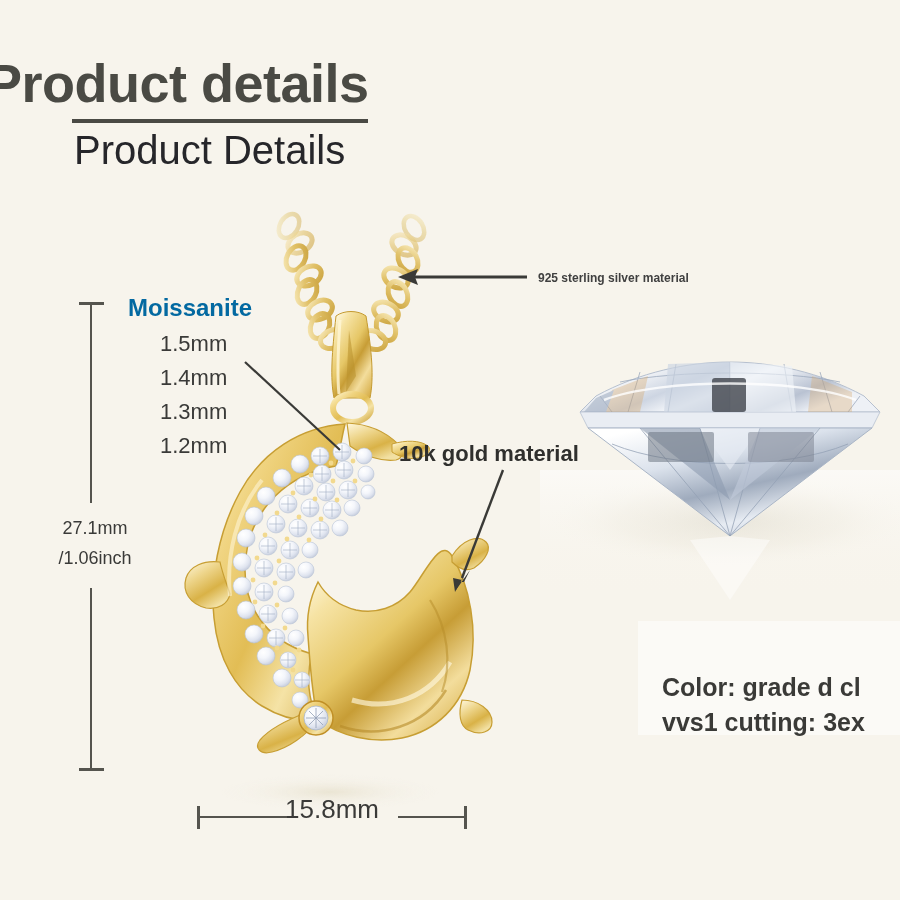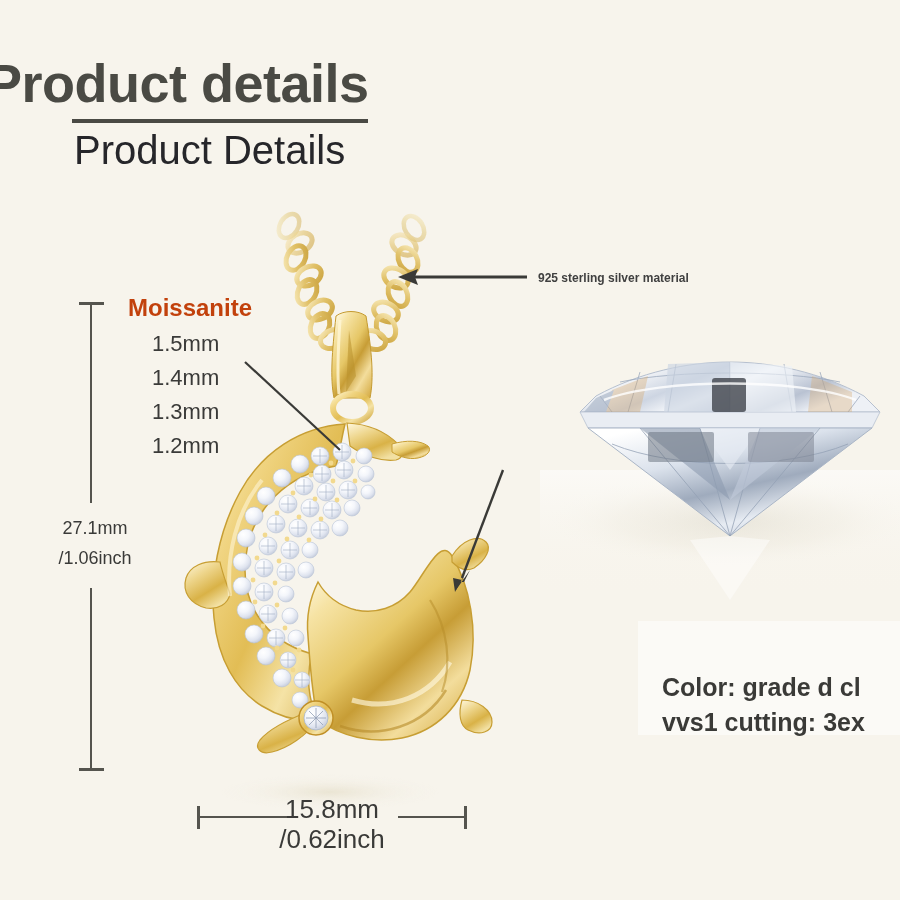--- a/index.html
+++ b/index.html
@@ -23,23 +23,23 @@
     background:#4a4a44;
   }
   .hdr-light{
     position:absolute;left:74px;top:128px;
     font-size:40px;font-weight:300;color:#26262a;white-space:nowrap;
   }
 
   
   .moiss-title{
     position:absolute;left:128px;top:294px;
-    font-size:24px;font-weight:700;color:#c2410c;white-space:nowrap;
-  }
-  .moiss-list{position:absolute;left:152px;top:327px;}
+    font-size:24px;font-weight:700;color:#0369a1;white-space:nowrap;
+  }
+  .moiss-list{position:absolute;left:160px;top:327px;}
   .moiss-list div{
     font-size:22px;font-weight:400;color:#3a3a38;
     line-height:34px;white-space:nowrap;
   }
 
   .lbl-silver{
     position:absolute;left:538px;top:271px;
     font-size:12px;font-weight:700;color:#404040;white-space:nowrap;
   }
   .lbl-gold{
@@ -408,38 +408,38 @@
 
   <div class="moiss-title">Moissanite</div>
   <div class="moiss-list">
     <div>1.5mm</div>
     <div>1.4mm</div>
     <div>1.3mm</div>
     <div>1.2mm</div>
   </div>
 
   <div class="lbl-silver">925 sterling silver material</div>
+  <div class="lbl-gold">10k gold material</div>
 
   <div>
     <div class="dim-cap-h dim-v-cap-top"></div>
     <div class="dim-v-line dim-v-top"></div>
     <div class="dim-v-text">
       <div>27.1mm</div>
       <div>/1.06inch</div>
     </div>
     <div class="dim-v-line dim-v-bot"></div>
     <div class="dim-cap-h dim-v-cap-bot"></div>
   </div>
 
   <div>
     <div class="dim-cap-v dim-h-cap-l"></div>
     <div class="dim-h-line dim-h-left"></div>
     <div class="dim-h-text">
       <div>15.8mm</div>
-      <div>/0.62inch</div>
     </div>
     <div class="dim-h-line dim-h-right"></div>
     <div class="dim-cap-v dim-h-cap-r"></div>
   </div>
 
   <div class="info-panel"></div>
   <div class="info-text">
     <div>Color: grade d cl</div>
     <div>vvs1 cutting: 3ex</div>
   </div>

